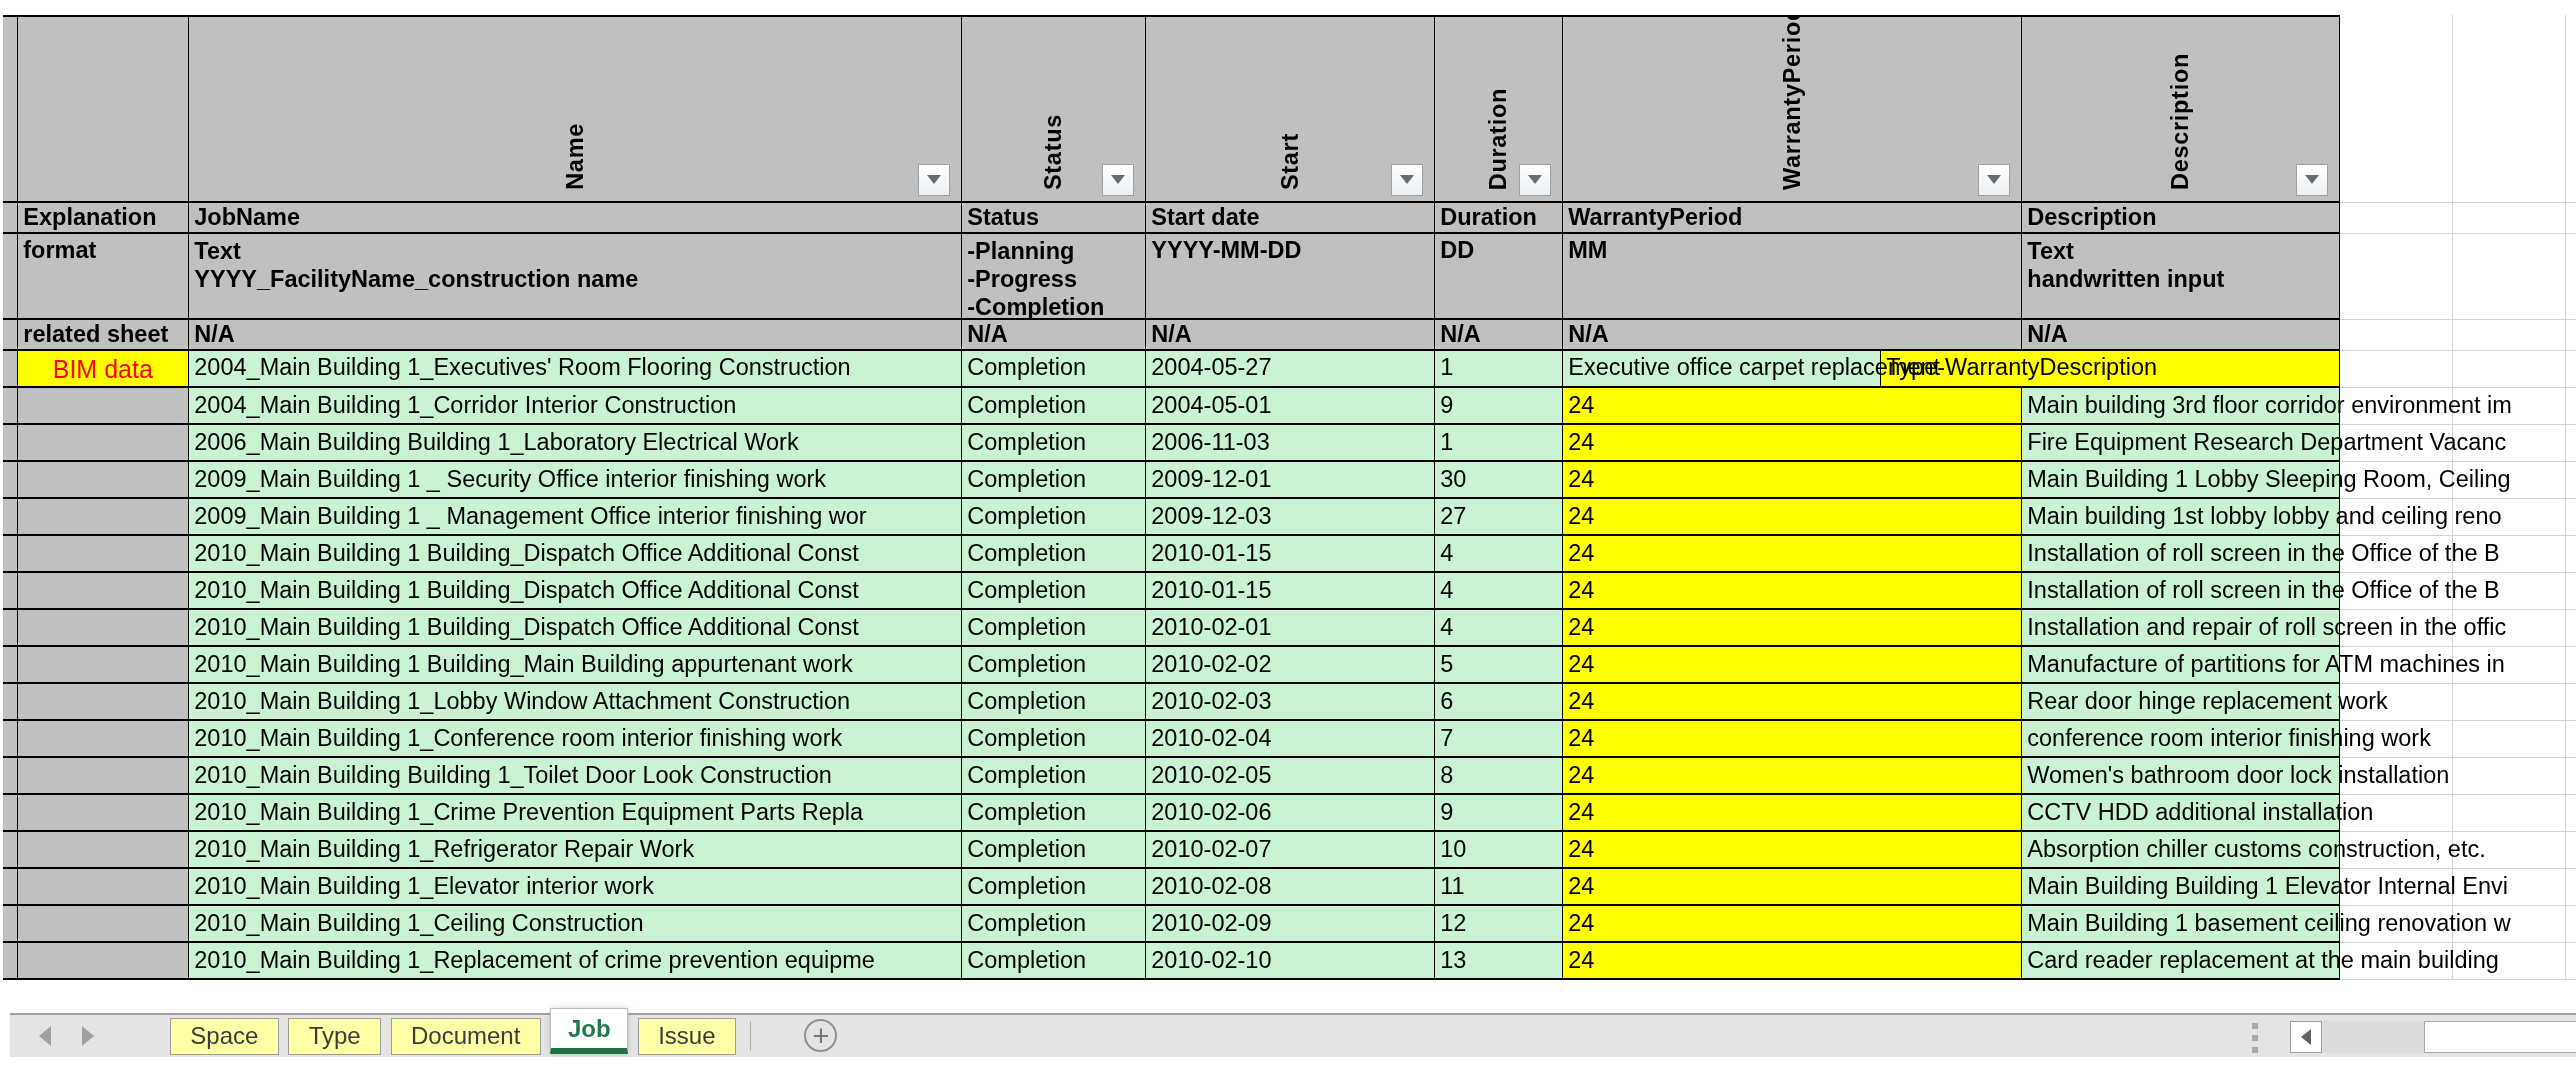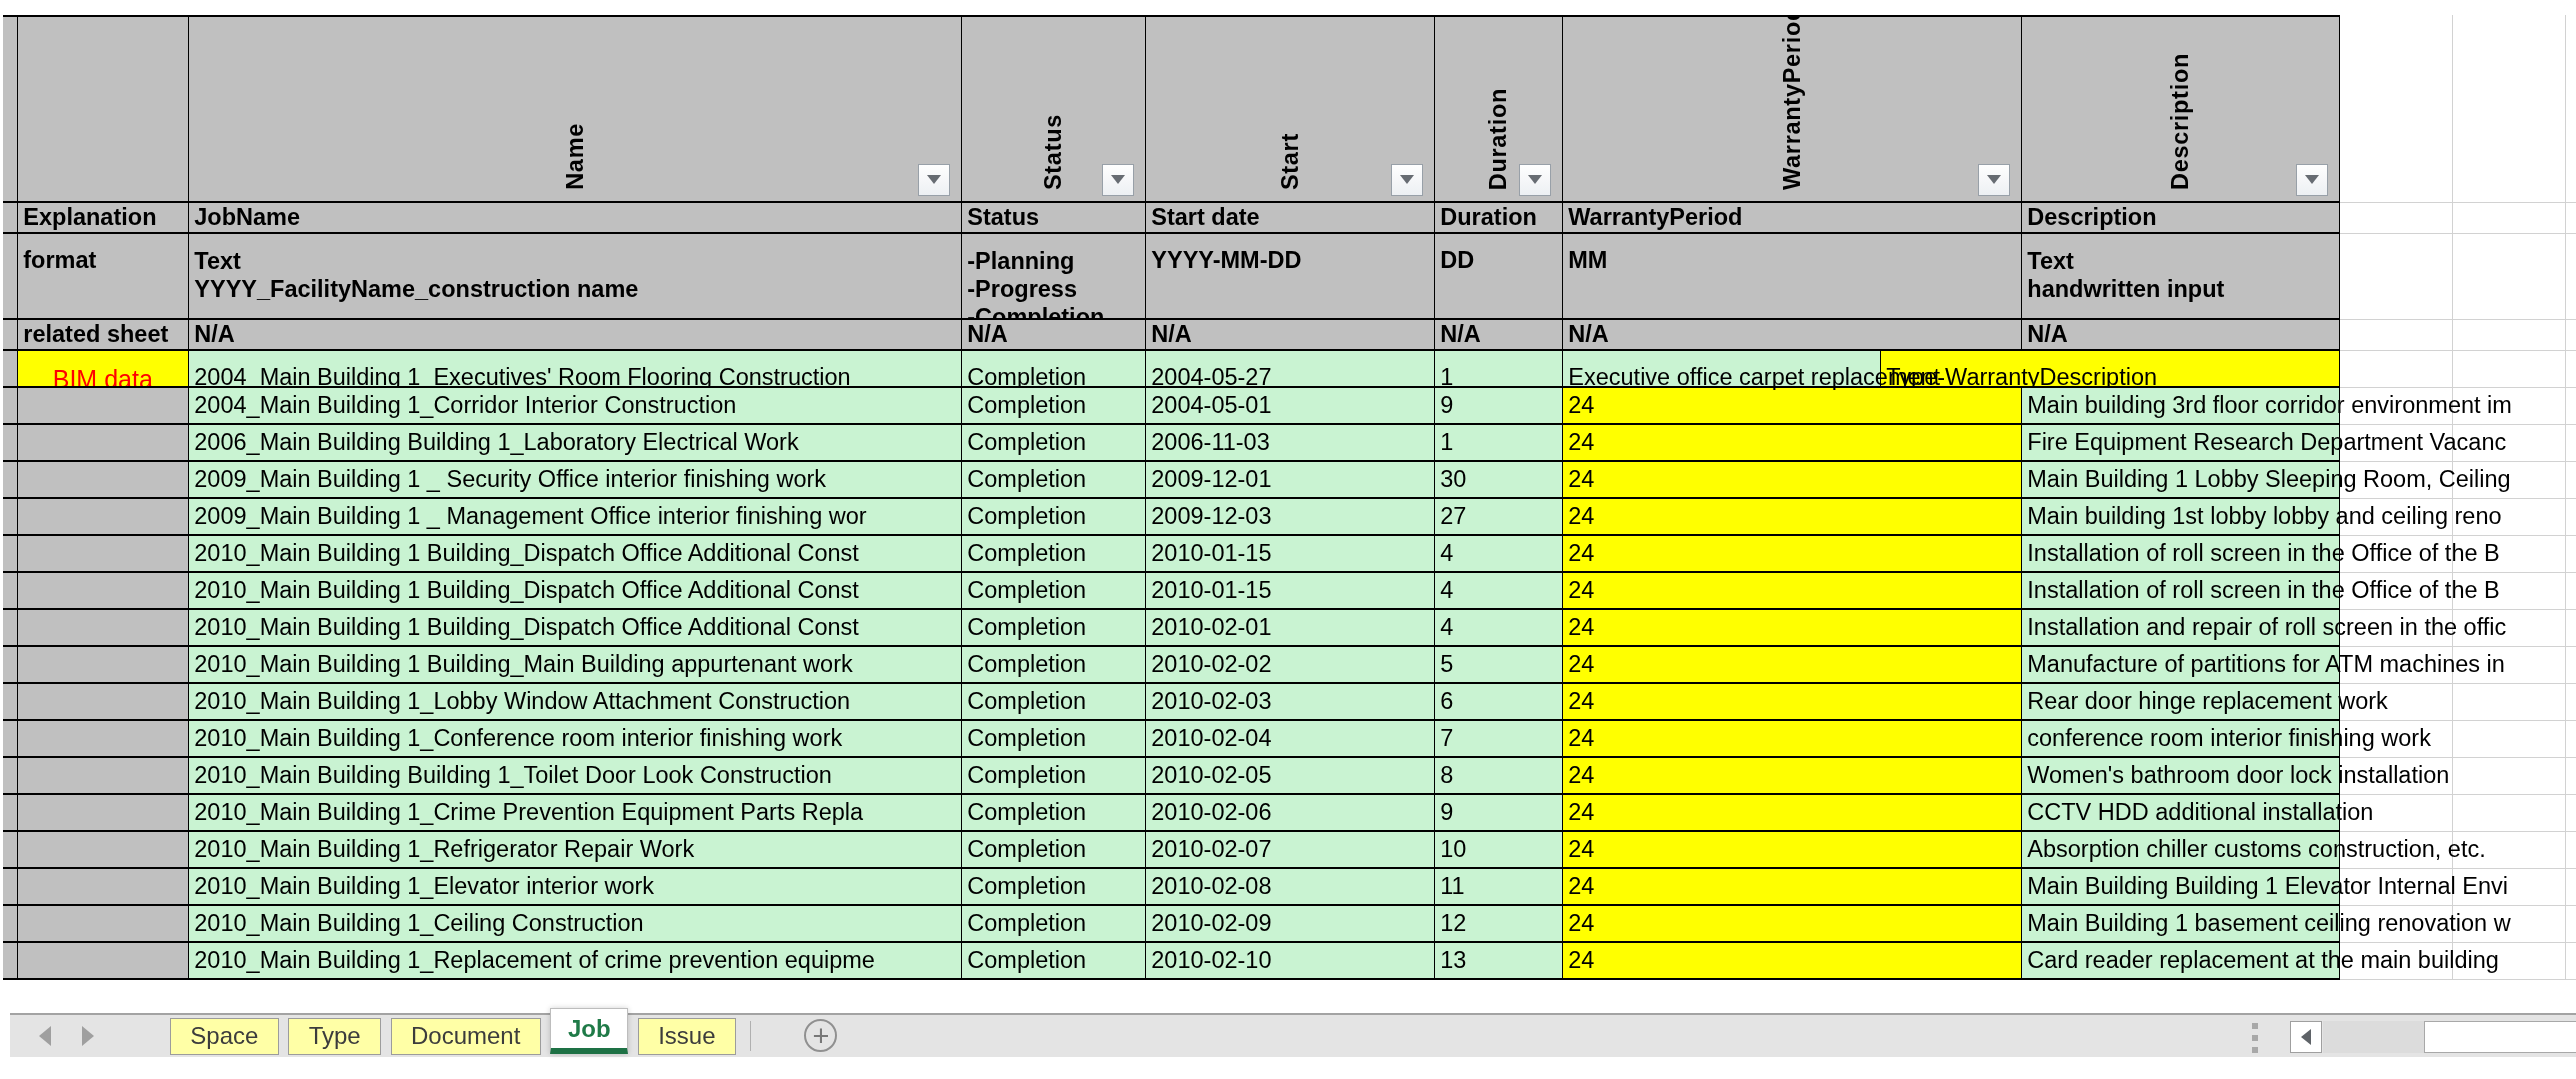--- a/index.html
+++ b/index.html
@@ -14,21 +14,21 @@
   .cell{flex:none;height:100%;border-right:1.4px solid #000;border-bottom:2.1px solid #000;
     padding-left:5.5px;display:flex;align-items:center;font-size:23.5px;white-space:nowrap;
     overflow:hidden;background:var(--gray);}
   .row.header .cell{border-top:2.1px solid #000;}
   .row.header{height:188px;}
   .row.header .cell{position:relative;}
   .r-expl{height:31px;} .r-format{height:86px;} .r-related{height:31px;}
   .row.bim{height:88px;}
   .row.data{height:37px;}
   .row.data .cell{background:var(--green);font-weight:normal;}
-  .row.bim .cell, .r-format .cell{align-items:flex-start;padding-top:13px;}
+  .row.bim .cell, .r-format .cell{align-items:flex-start;padding-top:3px;}
   .bold{font-weight:bold;}
   .ml{white-space:pre-line;line-height:28px;overflow:hidden;}
   .c-sliver{width:15px;padding:0;background:var(--gray) !important;}
   .c-expl{width:171px;background:var(--gray) !important;font-weight:bold;}
   .c-name{width:773px;}
   .c-status{width:184px;}
   .c-start{width:289px;}
   .c-dur{width:128px;}
   .c-war{width:459px;}
   .c-desc{width:318px;overflow:visible;}

